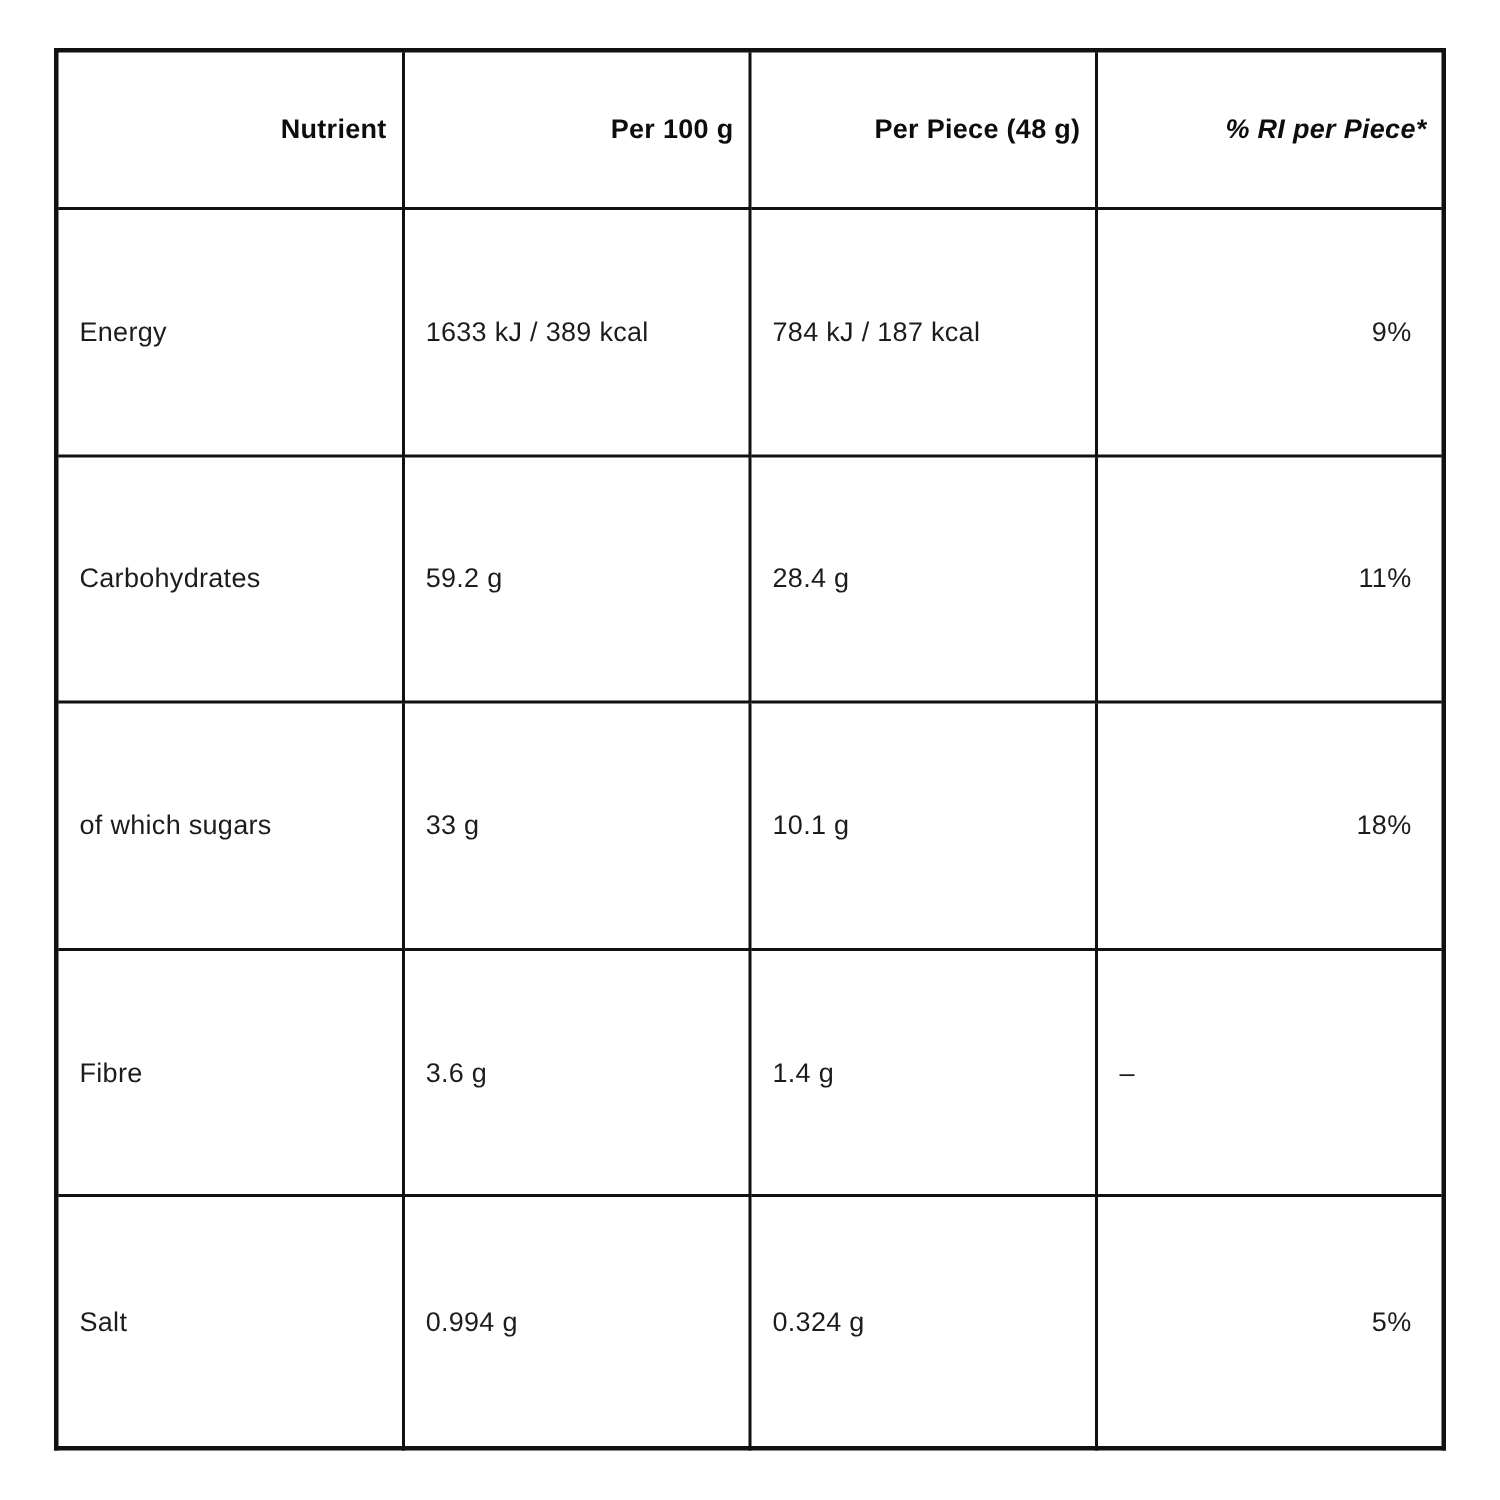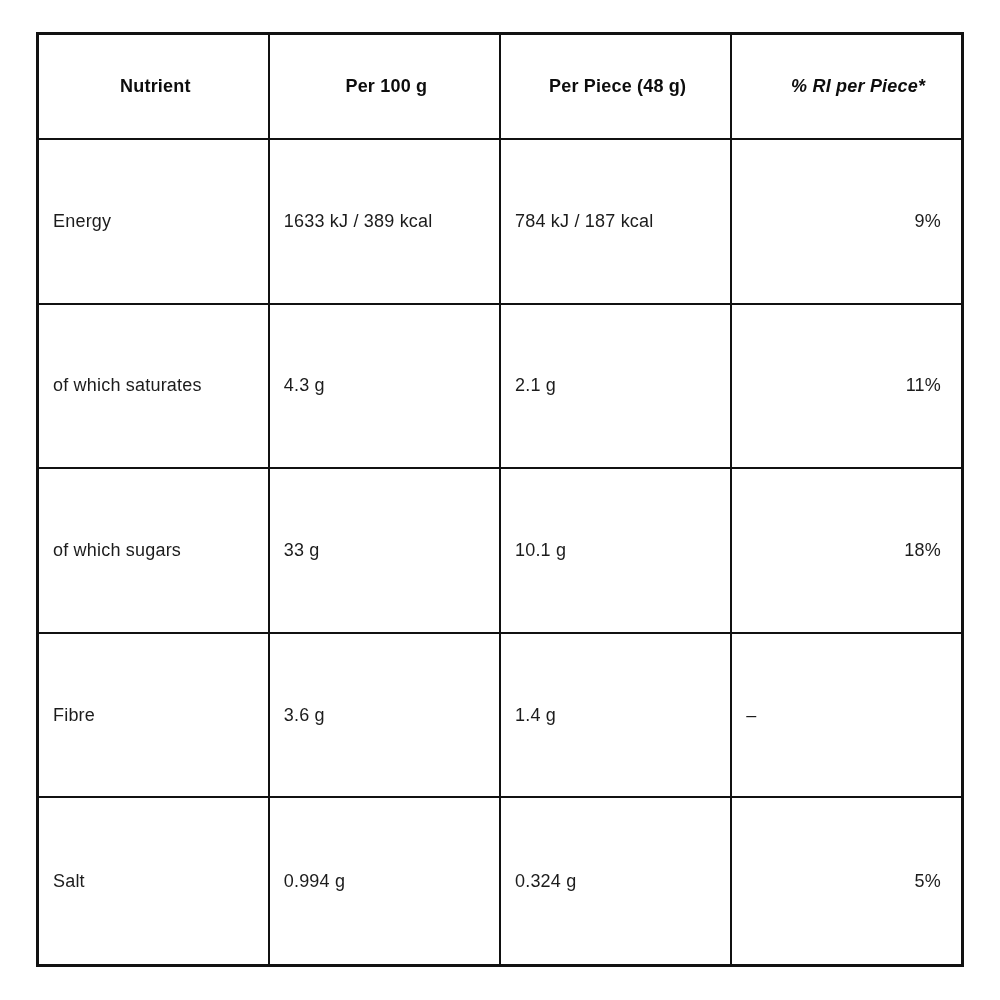--- a/index.html
+++ b/index.html
@@ -27,21 +27,21 @@
   table.nutri-table, .nutri-table th, .nutri-table td {
     border: 2px solid #111111;
   }
   table.nutri-table {
     border-width: 3px;
   }
   .nutri-table col { width: 25%; }
   .nutri-table th {
     height: 103px;
     padding: 0 10px 0 14px;
-    text-align: center;
+    text-align: right;
     vertical-align: middle;
     font-size: 18px;
     font-weight: bold;
     color: #0d0d0d;
     letter-spacing: 0.2px;
   }
   .nutri-table th.italic {
     font-style: italic;
     padding-left: 33px;
   }
@@ -84,23 +84,23 @@
       </tr>
     </thead>
     <tbody>
       <tr>
         <td>Energy</td>
         <td>1633 kJ / 389 kcal</td>
         <td>784 kJ / 187 kcal</td>
         <td class="ri">9%</td>
       </tr>
       <tr>
-        <td>of which saturates</td>
-        <td>4.3 g</td>
-        <td>2.1 g</td>
+        <td>Carbohydrates</td>
+        <td>59.2 g</td>
+        <td>28.4 g</td>
         <td class="ri">11%</td>
       </tr>
       <tr>
         <td>of which sugars</td>
         <td>33 g</td>
         <td>10.1 g</td>
         <td class="ri">18%</td>
       </tr>
       <tr>
         <td>Fibre</td>

